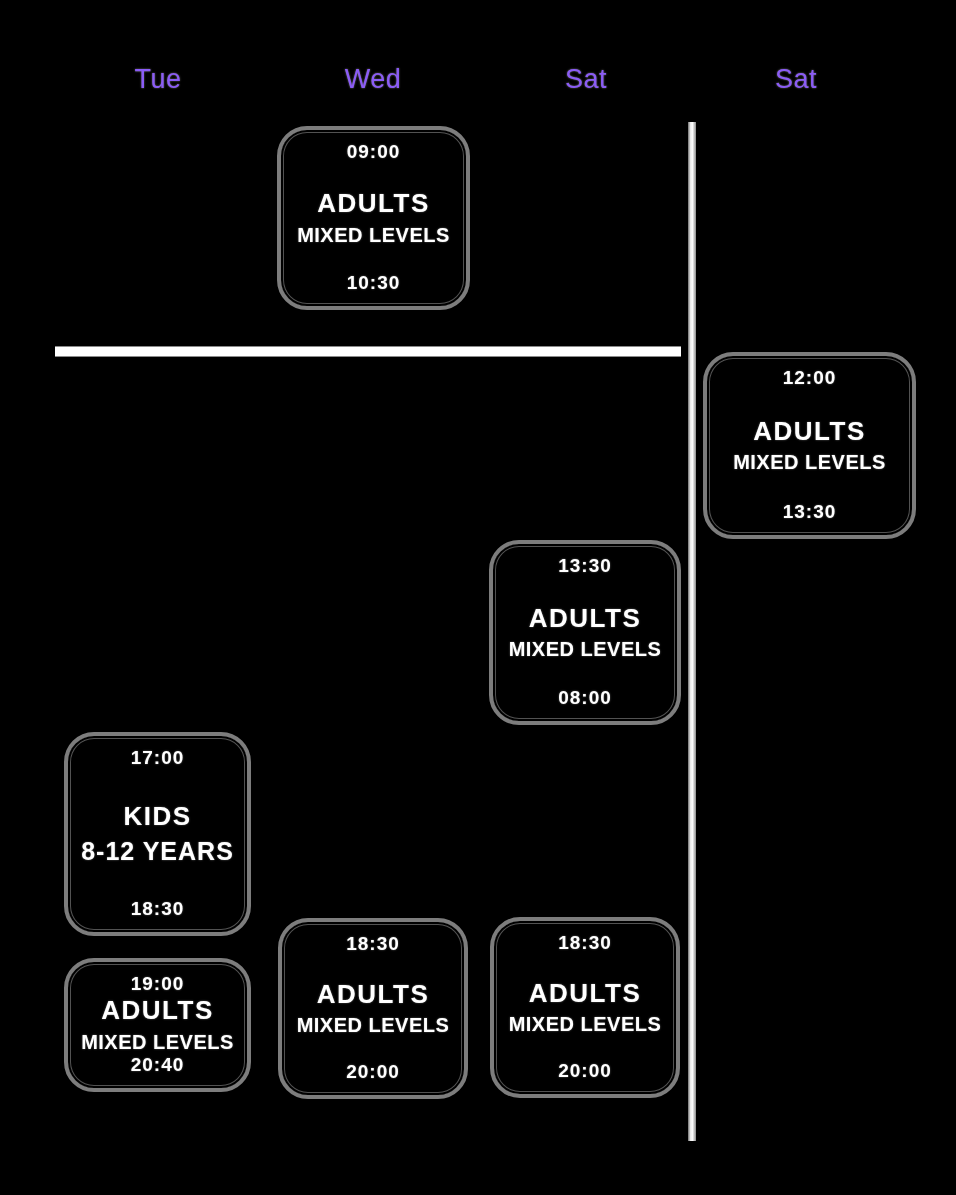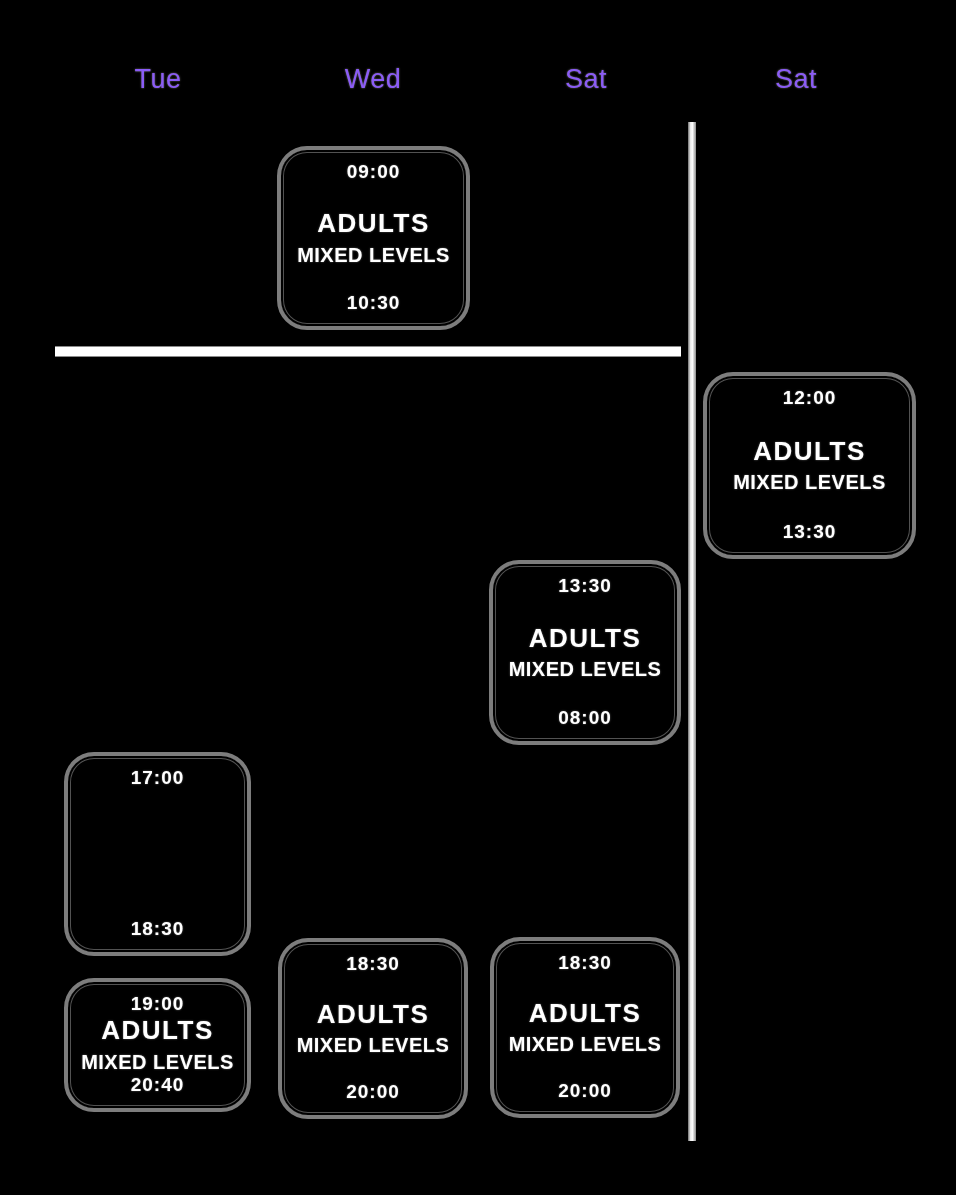--- a/index.html
+++ b/index.html
@@ -28,21 +28,20 @@
     border:4px solid #7d7d7d;
     border-radius:30px;
     box-shadow: inset 0 0 0 2px #000000, inset 0 0 0 3px rgba(150,150,150,.55);
     background:#000;
     display:flex;
     flex-direction:column;
     justify-content:space-between;
     align-items:center;
     padding:12px 6px;
     text-align:center;
-    margin-top:20px;
   }
   .card .time{
     font-size:19px;
     font-weight:600;
     letter-spacing:1px;
     color:#ffffff;
     text-shadow:0 0 2px rgba(255,255,255,.4);
     line-height:1.1;
   }
   .card .body{display:flex;flex-direction:column;gap:6px;align-items:center;}
@@ -114,20 +113,24 @@
     <div class="time">13:30</div>
     <div class="body">
       <div class="title">ADULTS</div>
       <div class="subtitle">MIXED LEVELS</div>
     </div>
     <div class="time">08:00</div>
   </div>
 
   <div class="card card--kids" style="left:64px;top:732px;width:187px;height:204px">
     <div class="time">17:00</div>
+    <div class="body">
+      <div class="title">KIDS</div>
+      <div class="subtitle">8-12 YEARS</div>
+    </div>
     <div class="time">18:30</div>
   </div>
 
   <div class="card" style="left:64px;top:958px;width:187px;height:134px">
     <div class="time">19:00</div>
     <div class="body">
       <div class="title">ADULTS</div>
       <div class="subtitle">MIXED LEVELS</div>
     </div>
     <div class="time">20:40</div>

